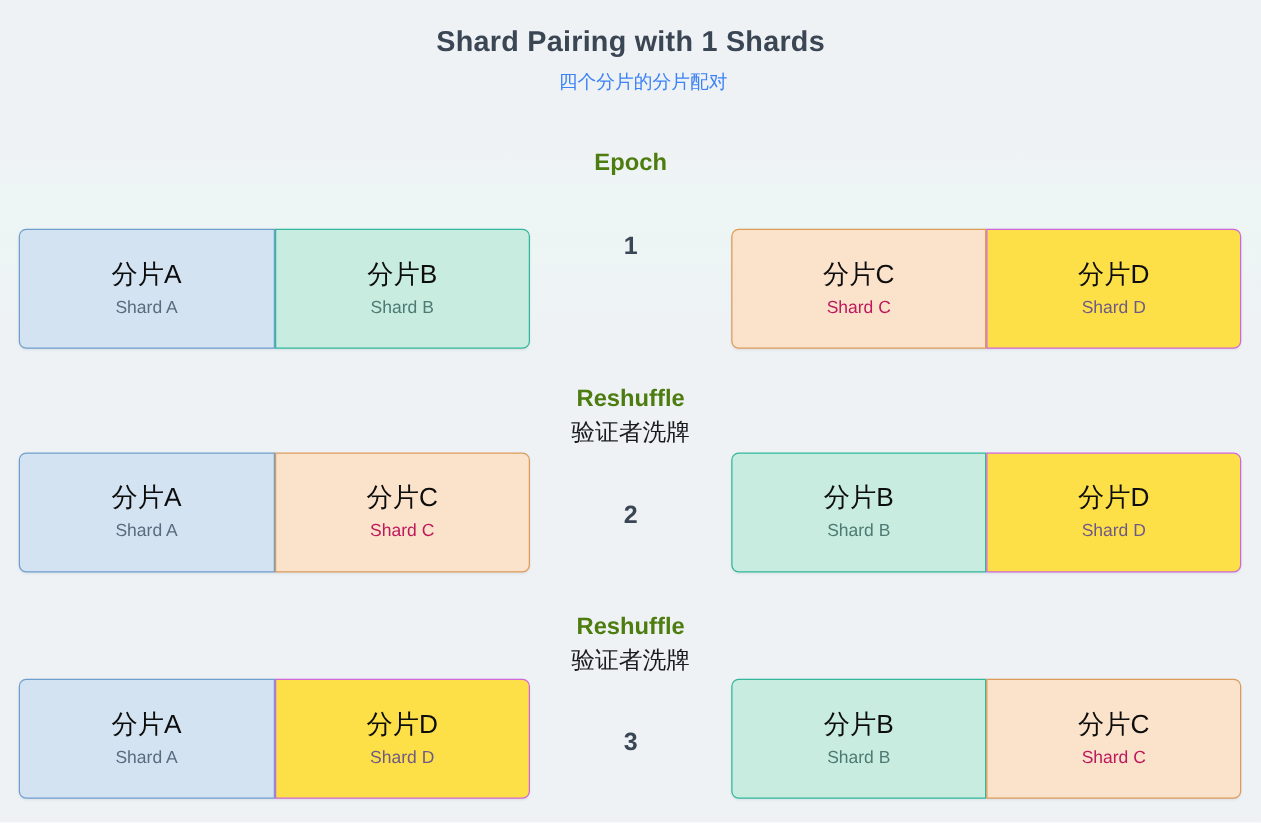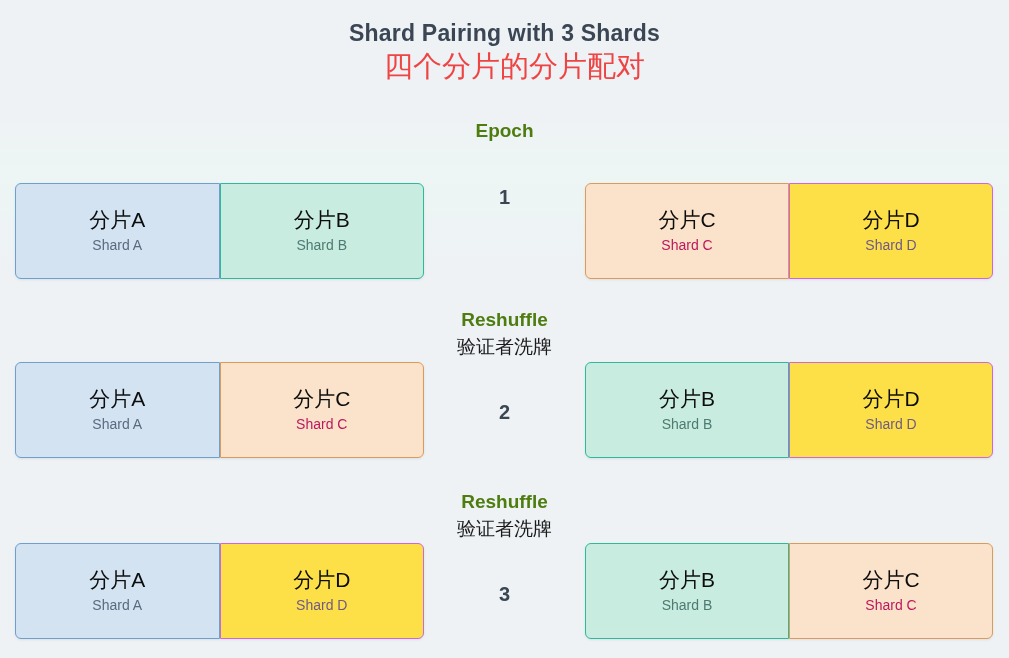--- a/index.html
+++ b/index.html
@@ -31,22 +31,22 @@
     text-align: center;
   }
   .title-en {
     font-size: 23px;
     font-weight: bold;
     color: #3b4655;
     letter-spacing: 0.2px;
     line-height: 30px;
   }
   .title-zh {
-    font-size: 29px;
-    color: #ef4444;
+    font-size: 15px;
+    color: #3b82f6;
     line-height: 32px;
     margin-top: 2px;
     padding-left: 20px;
   }
 
   
   .center-col {
     position: absolute;
     left: 424px;
     width: 161px;
@@ -130,21 +130,21 @@
   .shard.teal   .shard-en { color: #4e7a72; }
   .shard.orange { background: #fae3ca; border-color: #dd9b5a; }
   .shard.orange .shard-en { color: #be185d; }
   .shard.purple { background: #fde047; border-color: #cf66da; }
   .shard.purple .shard-en { color: #6f5a86; }
 </style>
 </head>
 <body>
 
 <div class="title-block">
-  <div class="title-en">Shard Pairing with 3 Shards</div>
+  <div class="title-en">Shard Pairing with 1 Shards</div>
   <div class="title-zh">四个分片的分片配对</div>
 </div>
 
 <div class="center-col" id="center-1">
   <div class="center-label-en">Epoch</div>
   <div class="center-num">1</div>
 </div>
 
 <div class="center-col" id="center-2">
   <div class="center-label-en">Reshuffle</div>

